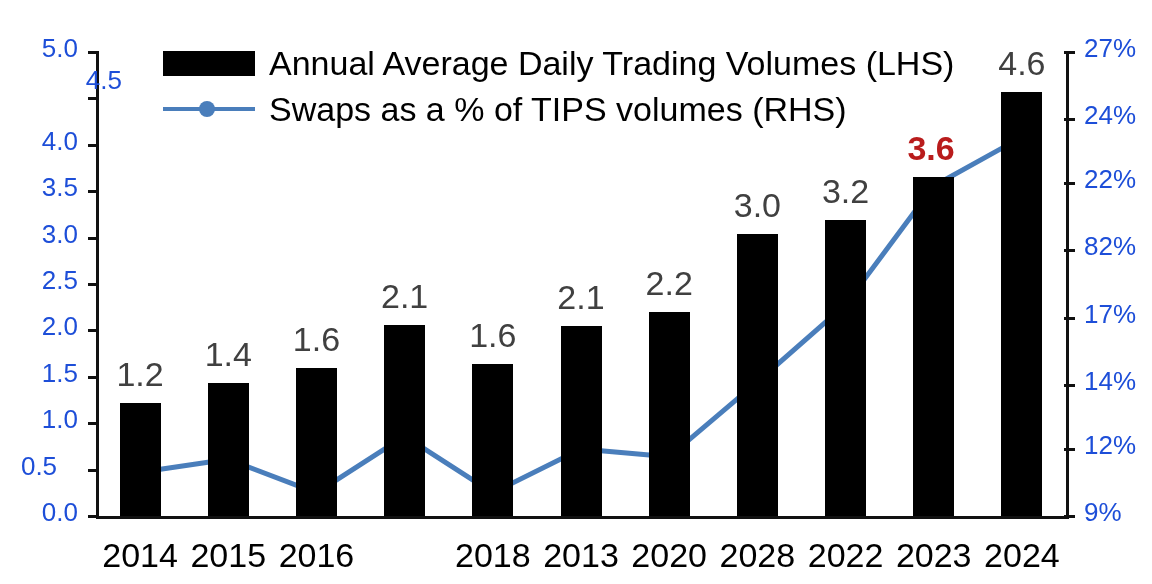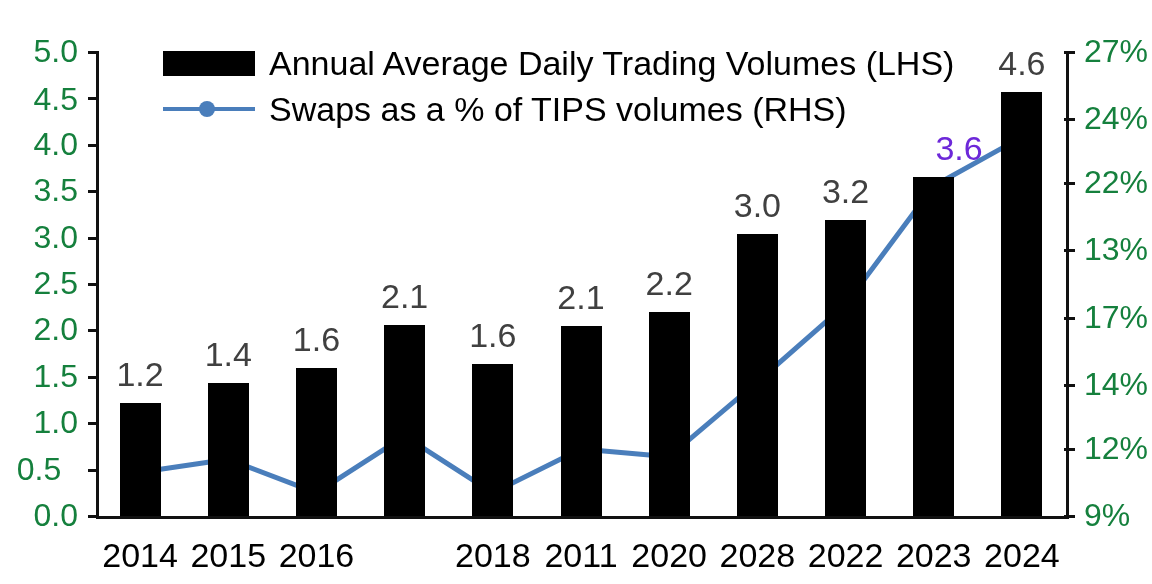--- a/index.html
+++ b/index.html
@@ -28,22 +28,22 @@
 
   .tick {
     position: absolute;
     height: 3px;
     width: 11px;
     background: #111111;
   }
 
   .tick-label {
     position: absolute;
-    font-size: 32px;
-    color: #15803d;
+    font-size: 26px;
+    color: #1d4ed8;
     line-height: 1;
     white-space: nowrap;
   }
   .tick-label.left  { text-align: right; }
   .tick-label.right { text-align: left; }
 
   .xtick-label {
     position: absolute;
     font-size: 34px;
     color: #000000;
@@ -198,47 +198,47 @@
   <div id="label-layer">
       <div class="tick-label left" style="left: 0px; width: 78px; top: 499px;">0.0</div>
       <div class="tick-label left" style="left: 0px; width: 78px; top: 452.6px; text-align: center;">0.5</div>
       <div class="tick-label left" style="left: 0px; width: 78px; top: 406.2px;">1.0</div>
       <div class="tick-label left" style="left: 0px; width: 78px; top: 359.8px;">1.5</div>
       <div class="tick-label left" style="left: 0px; width: 78px; top: 313.4px;">2.0</div>
       <div class="tick-label left" style="left: 0px; width: 78px; top: 267px;">2.5</div>
       <div class="tick-label left" style="left: 0px; width: 78px; top: 220.6px;">3.0</div>
       <div class="tick-label left" style="left: 0px; width: 78px; top: 174.2px;">3.5</div>
       <div class="tick-label left" style="left: 0px; width: 78px; top: 127.8px;">4.0</div>
-      <div class="tick-label left" style="left: 0px; width: 78px; top: 83px;">4.5</div>
+      <div class="tick-label left" style="left: 0px; width: 78px; top: 67px; padding-left: 44px;">4.5</div>
       <div class="tick-label left" style="left: 0px; width: 78px; top: 35px;">5.0</div>
       <div class="tick-label right" style="left: 1084px; top: 499px;">9%</div>
       <div class="tick-label right" style="left: 1084px; top: 431.978px;">12%</div>
       <div class="tick-label right" style="left: 1084px; top: 367.533px;">14%</div>
       <div class="tick-label right" style="left: 1084px; top: 300.511px;">17%</div>
-      <div class="tick-label right" style="left: 1084px; top: 233.489px;">13%</div>
+      <div class="tick-label right" style="left: 1084px; top: 233.489px;">82%</div>
       <div class="tick-label right" style="left: 1084px; top: 166.467px;">22%</div>
       <div class="tick-label right" style="left: 1084px; top: 102.022px;">24%</div>
       <div class="tick-label right" style="left: 1084px; top: 35px;">27%</div>
       <div class="xtick-label" style="left: 96px; width: 88.1818px; top: 538px;">2014</div>
       <div class="xtick-label" style="left: 184.182px; width: 88.1818px; top: 538px;">2015</div>
       <div class="xtick-label" style="left: 272.364px; width: 88.1818px; top: 538px;">2016</div>
       <div class="xtick-label" style="left: 360.545px; width: 88.1818px; top: 538px; margin-top: 44px;">2017</div>
       <div class="xtick-label" style="left: 448.727px; width: 88.1818px; top: 538px;">2018</div>
-      <div class="xtick-label" style="left: 536.909px; width: 88.1818px; top: 538px;">2011</div>
+      <div class="xtick-label" style="left: 536.909px; width: 88.1818px; top: 538px;">2013</div>
       <div class="xtick-label" style="left: 625.091px; width: 88.1818px; top: 538px;">2020</div>
       <div class="xtick-label" style="left: 713.273px; width: 88.1818px; top: 538px;">2028</div>
       <div class="xtick-label" style="left: 801.455px; width: 88.1818px; top: 538px;">2022</div>
       <div class="xtick-label" style="left: 889.636px; width: 88.1818px; top: 538px;">2023</div>
       <div class="xtick-label" style="left: 977.818px; width: 88.1818px; top: 538px;">2024</div>
       <div class="bar-label" style="left: 96px; width: 88.1818px; top: 356.784px; color: rgb(64, 64, 64);">1.2</div>
       <div class="bar-label" style="left: 184.182px; width: 88.1818px; top: 337.296px; color: rgb(64, 64, 64);">1.4</div>
       <div class="bar-label" style="left: 272.364px; width: 88.1818px; top: 322.448px; color: rgb(64, 64, 64);">1.6</div>
       <div class="bar-label" style="left: 360.545px; width: 88.1818px; top: 278.832px; color: rgb(64, 64, 64);">2.1</div>
       <div class="bar-label" style="left: 448.727px; width: 88.1818px; top: 317.808px; color: rgb(64, 64, 64);">1.6</div>
       <div class="bar-label" style="left: 536.909px; width: 88.1818px; top: 279.76px; color: rgb(64, 64, 64);">2.1</div>
       <div class="bar-label" style="left: 625.091px; width: 88.1818px; top: 265.84px; color: rgb(64, 64, 64);">2.2</div>
       <div class="bar-label" style="left: 713.273px; width: 88.1818px; top: 187.888px; color: rgb(64, 64, 64);">3.0</div>
       <div class="bar-label" style="left: 801.455px; width: 88.1818px; top: 173.968px; color: rgb(64, 64, 64);">3.2</div>
-      <div class="bar-label" style="left: 915px; width: 88.1818px; top: 131.28px; color: #6d28d9;">3.6</div>
+      <div class="bar-label" style="left: 887px; width: 88.1818px; top: 131.28px; color: #b91c1c; font-weight: bold;">3.6</div>
       <div class="bar-label" style="left: 977.818px; width: 88.1818px; top: 45.904px; color: rgb(64, 64, 64);">4.6</div>
     </div>
 
 </div>
 
 </body></html>

